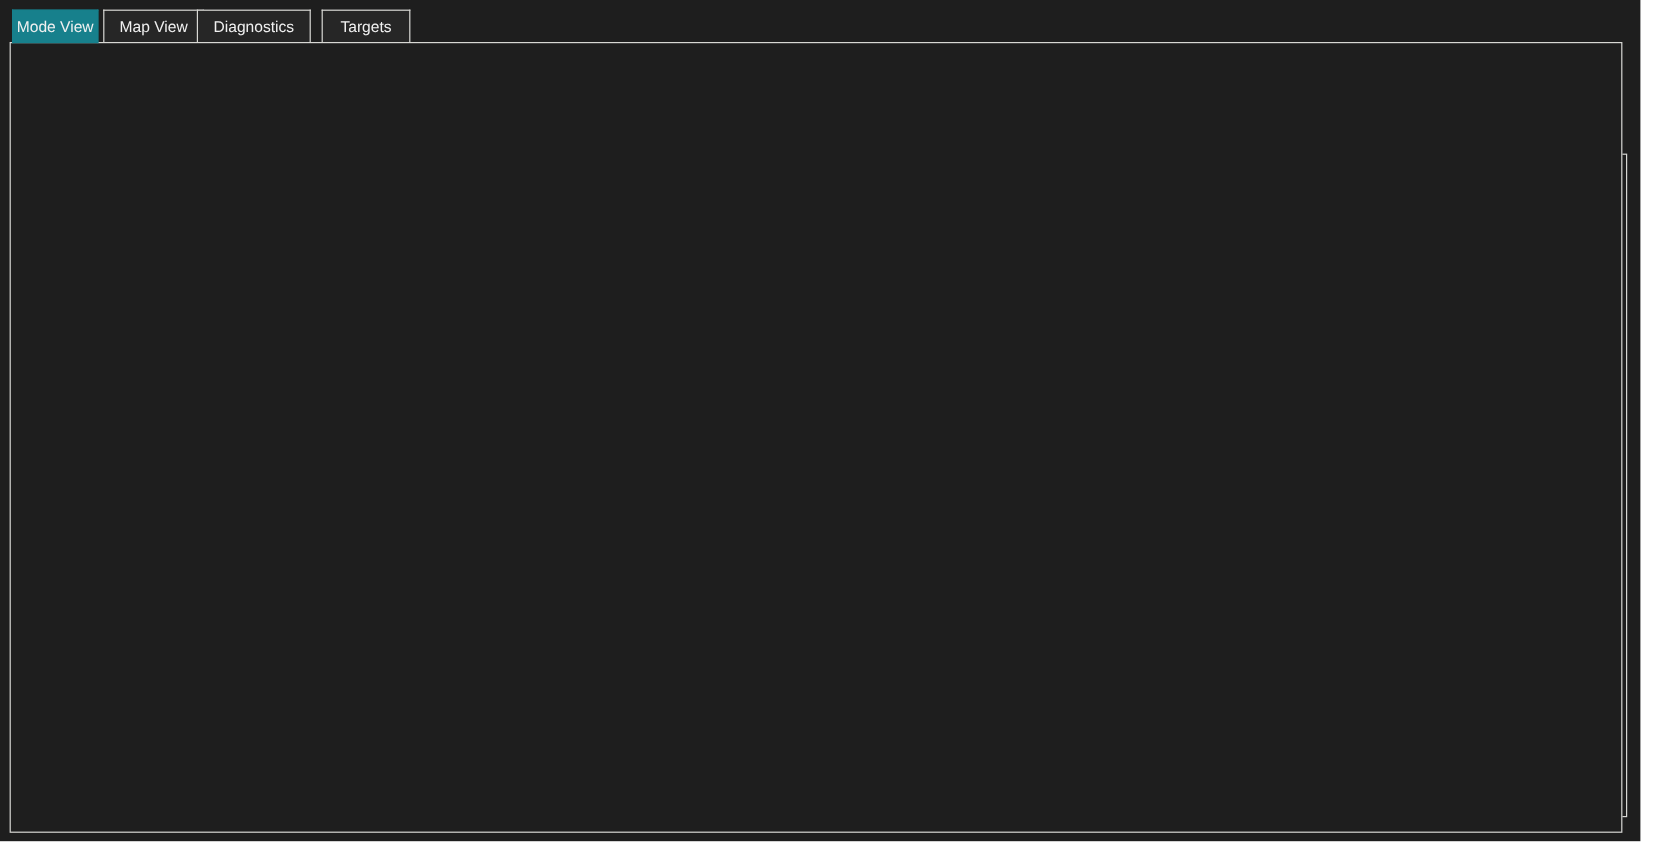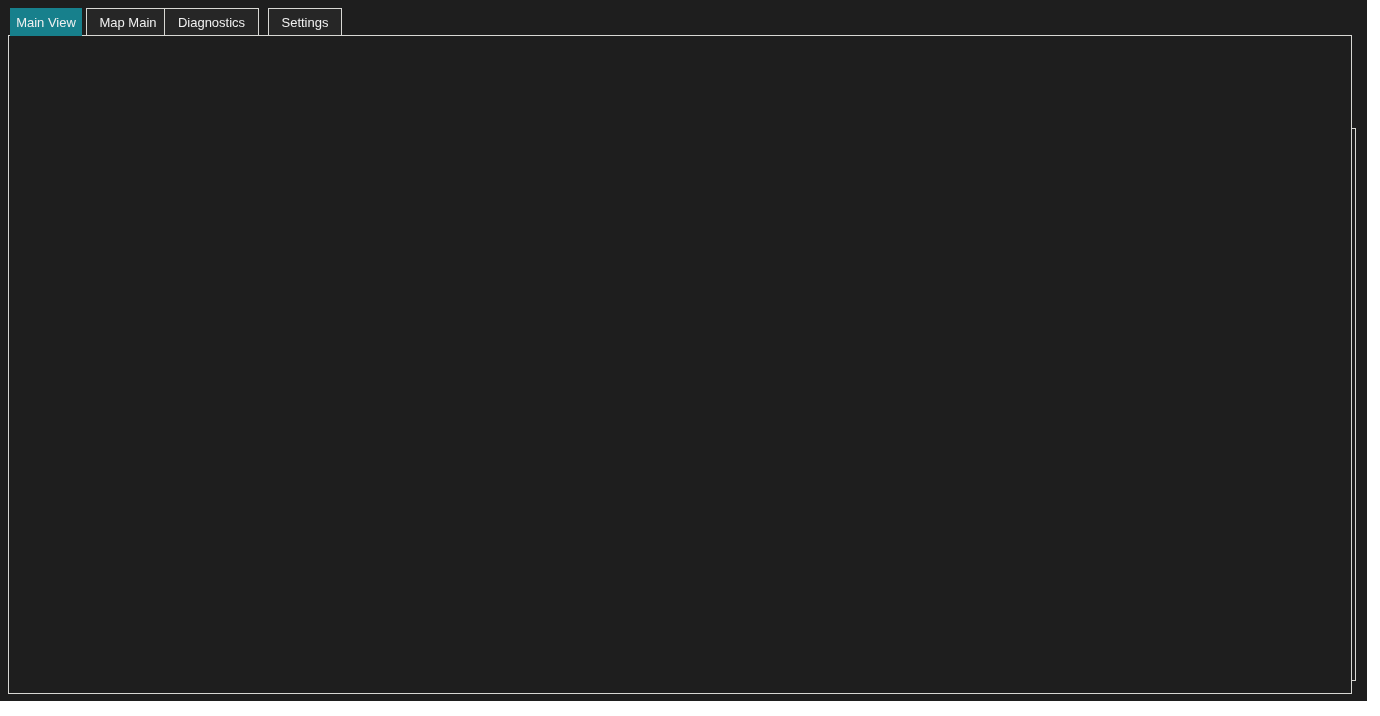--- a/index.html
+++ b/index.html
@@ -73,24 +73,24 @@
   .scroll-line { position:absolute; left:1331px; top:318px; width:1px; height:345px;
                  background:#e8e8e8; }
   .scroll-notch { position:absolute; left:1331px; top:318px; width:7px; height:1px;
                   background:#e8e8e8; }
 </style>
 </head>
 <body>
 
 <div class="window">
 
-  <div class="tab active" style="left:10px;width:72px">Main View</div>
-  <div class="tab" style="left:86px;width:84px">Map Main</div>
+  <div class="tab active" style="left:10px;width:72px">Mode View</div>
+  <div class="tab" style="left:86px;width:84px">Map View</div>
   <div class="tab" style="left:164px;width:95px">Diagnostics</div>
-  <div class="tab" style="left:268px;width:74px">Settings</div>
+  <div class="tab" style="left:268px;width:74px">Targets</div>
 
   <div class="page-frame"></div>
 
   <span class="lbl" style="left:28px">STM32 USB:</span>
   <div class="combo" style="left:110px;width:231px">
     <div class="combo-field"></div>
     <div class="combo-arrow">▼</div>
   </div>
   <span class="lbl" style="left:355px">FTDI:</span>
   <div class="combo" style="left:392px;width:178px">

